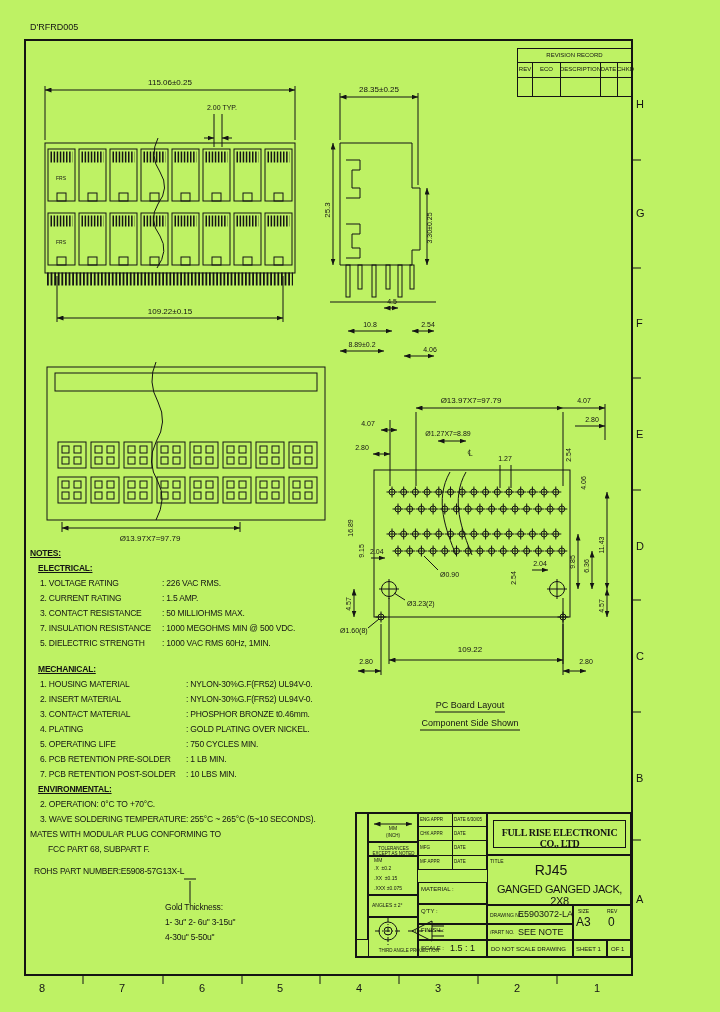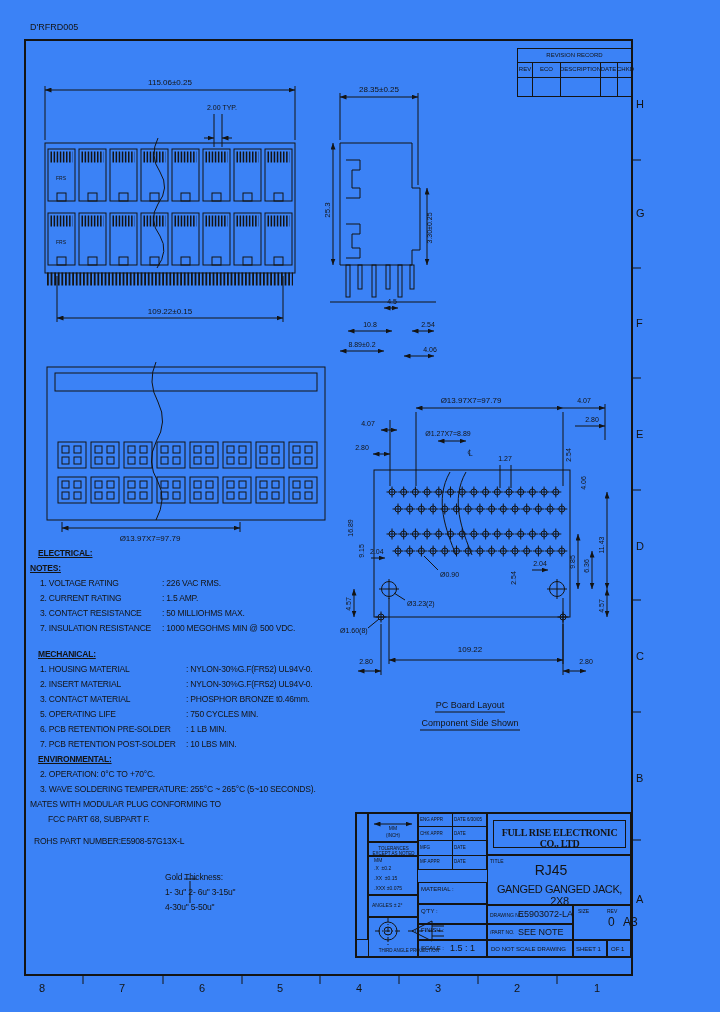--- a/index.html
+++ b/index.html
@@ -1,16 +1,16 @@
 <!DOCTYPE html>
 <html><head>
 <meta charset="utf-8">
 <style>
   html,body{margin:0;padding:0;background:#3d3d3d;}
-  #sheet{position:relative;width:720px;height:1012px;background:#3b82f6;overflow:hidden;
+  #sheet{position:relative;width:720px;height:1012px;background:#bef264;overflow:hidden;
          font-family:"Liberation Sans",sans-serif;color:#141414;}
   .abs{position:absolute;}
   .cell{position:absolute;border:1px solid #141414;box-sizing:border-box;}
   .nob{border:none;}
   svg{position:absolute;left:0;top:0;}
   svg text{font-family:"Liberation Sans",sans-serif;font-size:8px;fill:#141414;stroke:none;}
   svg .ln{stroke:#141414;fill:none;stroke-width:1;}
   svg .lw2{stroke-width:2;}
   svg .teeth{stroke:#141414;fill:none;}
   .t5{font-size:5px;} .t6{font-size:6px;} .t7{font-size:7px;} .t9{font-size:9px;} .t11{font-size:11px;}
@@ -359,50 +359,58 @@
     <div class="abs t6" style="left:533px;top:66px;width:27px;text-align:center;">ECO</div>
     <div class="cell nob" style="left:560px;top:62px;width:0;height:35px;border-left:1px solid #141414;"></div>
     <div class="abs t6" style="left:560px;top:66px;width:40px;text-align:center;">DESCRIPTION</div>
     <div class="cell nob" style="left:600px;top:62px;width:0;height:35px;border-left:1px solid #141414;"></div>
     <div class="abs t6" style="left:600px;top:66px;width:17px;text-align:center;">DATE</div>
     <div class="cell nob" style="left:617px;top:62px;width:0;height:35px;border-left:1px solid #141414;"></div>
     <div class="abs t6" style="left:617px;top:66px;width:15px;text-align:center;">CHKD</div>
   </div>
 
   <div id="notes" class="abs">
+    <div class="nh">NOTES:</div>
     <div class="nh" style="padding-left:8px;">ELECTRICAL:</div>
-    <div class="nh">NOTES:</div>
     <div class="nrow">
         <span class="nl1">1. VOLTAGE RATING</span>
         <span>: 226 VAC RMS.</span>
       </div>
     <div class="nrow">
         <span class="nl1">2. CURRENT RATING</span>
         <span>: 1.5 AMP.</span>
       </div>
     <div class="nrow">
         <span class="nl1">3. CONTACT RESISTANCE</span>
         <span>: 50 MILLIOHMS MAX.</span>
       </div>
     <div class="nrow">
         <span class="nl1">7. INSULATION RESISTANCE</span>
         <span>: 1000 MEGOHMS MIN @ 500 VDC.</span>
       </div>
+    <div class="nrow">
+        <span class="nl1">5. DIELECTRIC STRENGTH</span>
+        <span>: 1000 VAC RMS 60Hz, 1MIN.</span>
+      </div>
     <div class="nh" style="padding-left:8px;margin-top:11px;">MECHANICAL:</div>
     <div class="nrow">
         <span class="nl2">1. HOUSING MATERIAL</span>
         <span>: NYLON-30%G.F(FR52) UL94V-0.</span>
       </div>
     <div class="nrow">
         <span class="nl2">2. INSERT MATERIAL</span>
         <span>: NYLON-30%G.F(FR52) UL94V-0.</span>
       </div>
     <div class="nrow">
         <span class="nl2">3. CONTACT MATERIAL</span>
         <span>: PHOSPHOR BRONZE t0.46mm.</span>
+      </div>
+    <div class="nrow">
+        <span class="nl2">4. PLATING</span>
+        <span>: GOLD PLATING OVER NICKEL.</span>
       </div>
     <div class="nrow">
         <span class="nl2">5. OPERATING LIFE</span>
         <span>: 750 CYCLES MIN.</span>
       </div>
     <div class="nrow">
         <span class="nl2">6. PCB RETENTION PRE-SOLDER</span>
         <span>: 1 LB MIN.</span>
       </div>
     <div class="nrow">
@@ -477,21 +485,21 @@
     <div class="abs t11" style="left:487px;top:883px;width:145px;text-align:center;letter-spacing:-0.4px;">GANGED GANGED JACK, 2X8</div>
     <div class="cell" style="left:487px;top:905px;width:86px;height:19px;"></div>
     <div class="abs t5" style="left:490px;top:912px;">DRAWING NO.</div>
     <div class="abs t9" style="left:518px;top:909px;">E5903072-LA</div>
     <div class="cell" style="left:487px;top:924px;width:86px;height:16px;"></div>
     <div class="abs t5" style="left:490px;top:929px;">/PART NO.</div>
     <div class="abs t9" style="left:518px;top:927px;">SEE NOTE</div>
     <div class="cell" style="left:573px;top:905px;width:59px;height:35px;"></div>
     <div class="abs t5" style="left:578px;top:908px;">SIZE</div>
     <div class="abs t5" style="left:607px;top:908px;">REV</div>
-    <div class="abs" style="left:576px;top:915px;font-size:12px;margin-left:47px;">A3</div>
+    <div class="abs" style="left:576px;top:915px;font-size:12px;">A3</div>
     <div class="abs" style="left:608px;top:915px;font-size:12px;">0</div>
 
     <div class="cell" style="left:487px;top:940px;width:86px;height:18px;"></div>
     <div class="abs t6" style="left:491px;top:946px;">DO NOT SCALE DRAWING</div>
     <div class="cell" style="left:573px;top:940px;width:34px;height:18px;"></div>
     <div class="abs t6" style="left:576px;top:946px;">SHEET 1</div>
     <div class="cell" style="left:607px;top:940px;width:25px;height:18px;"></div>
     <div class="abs t6" style="left:611px;top:946px;">OF 1</div>
   </div>
 

